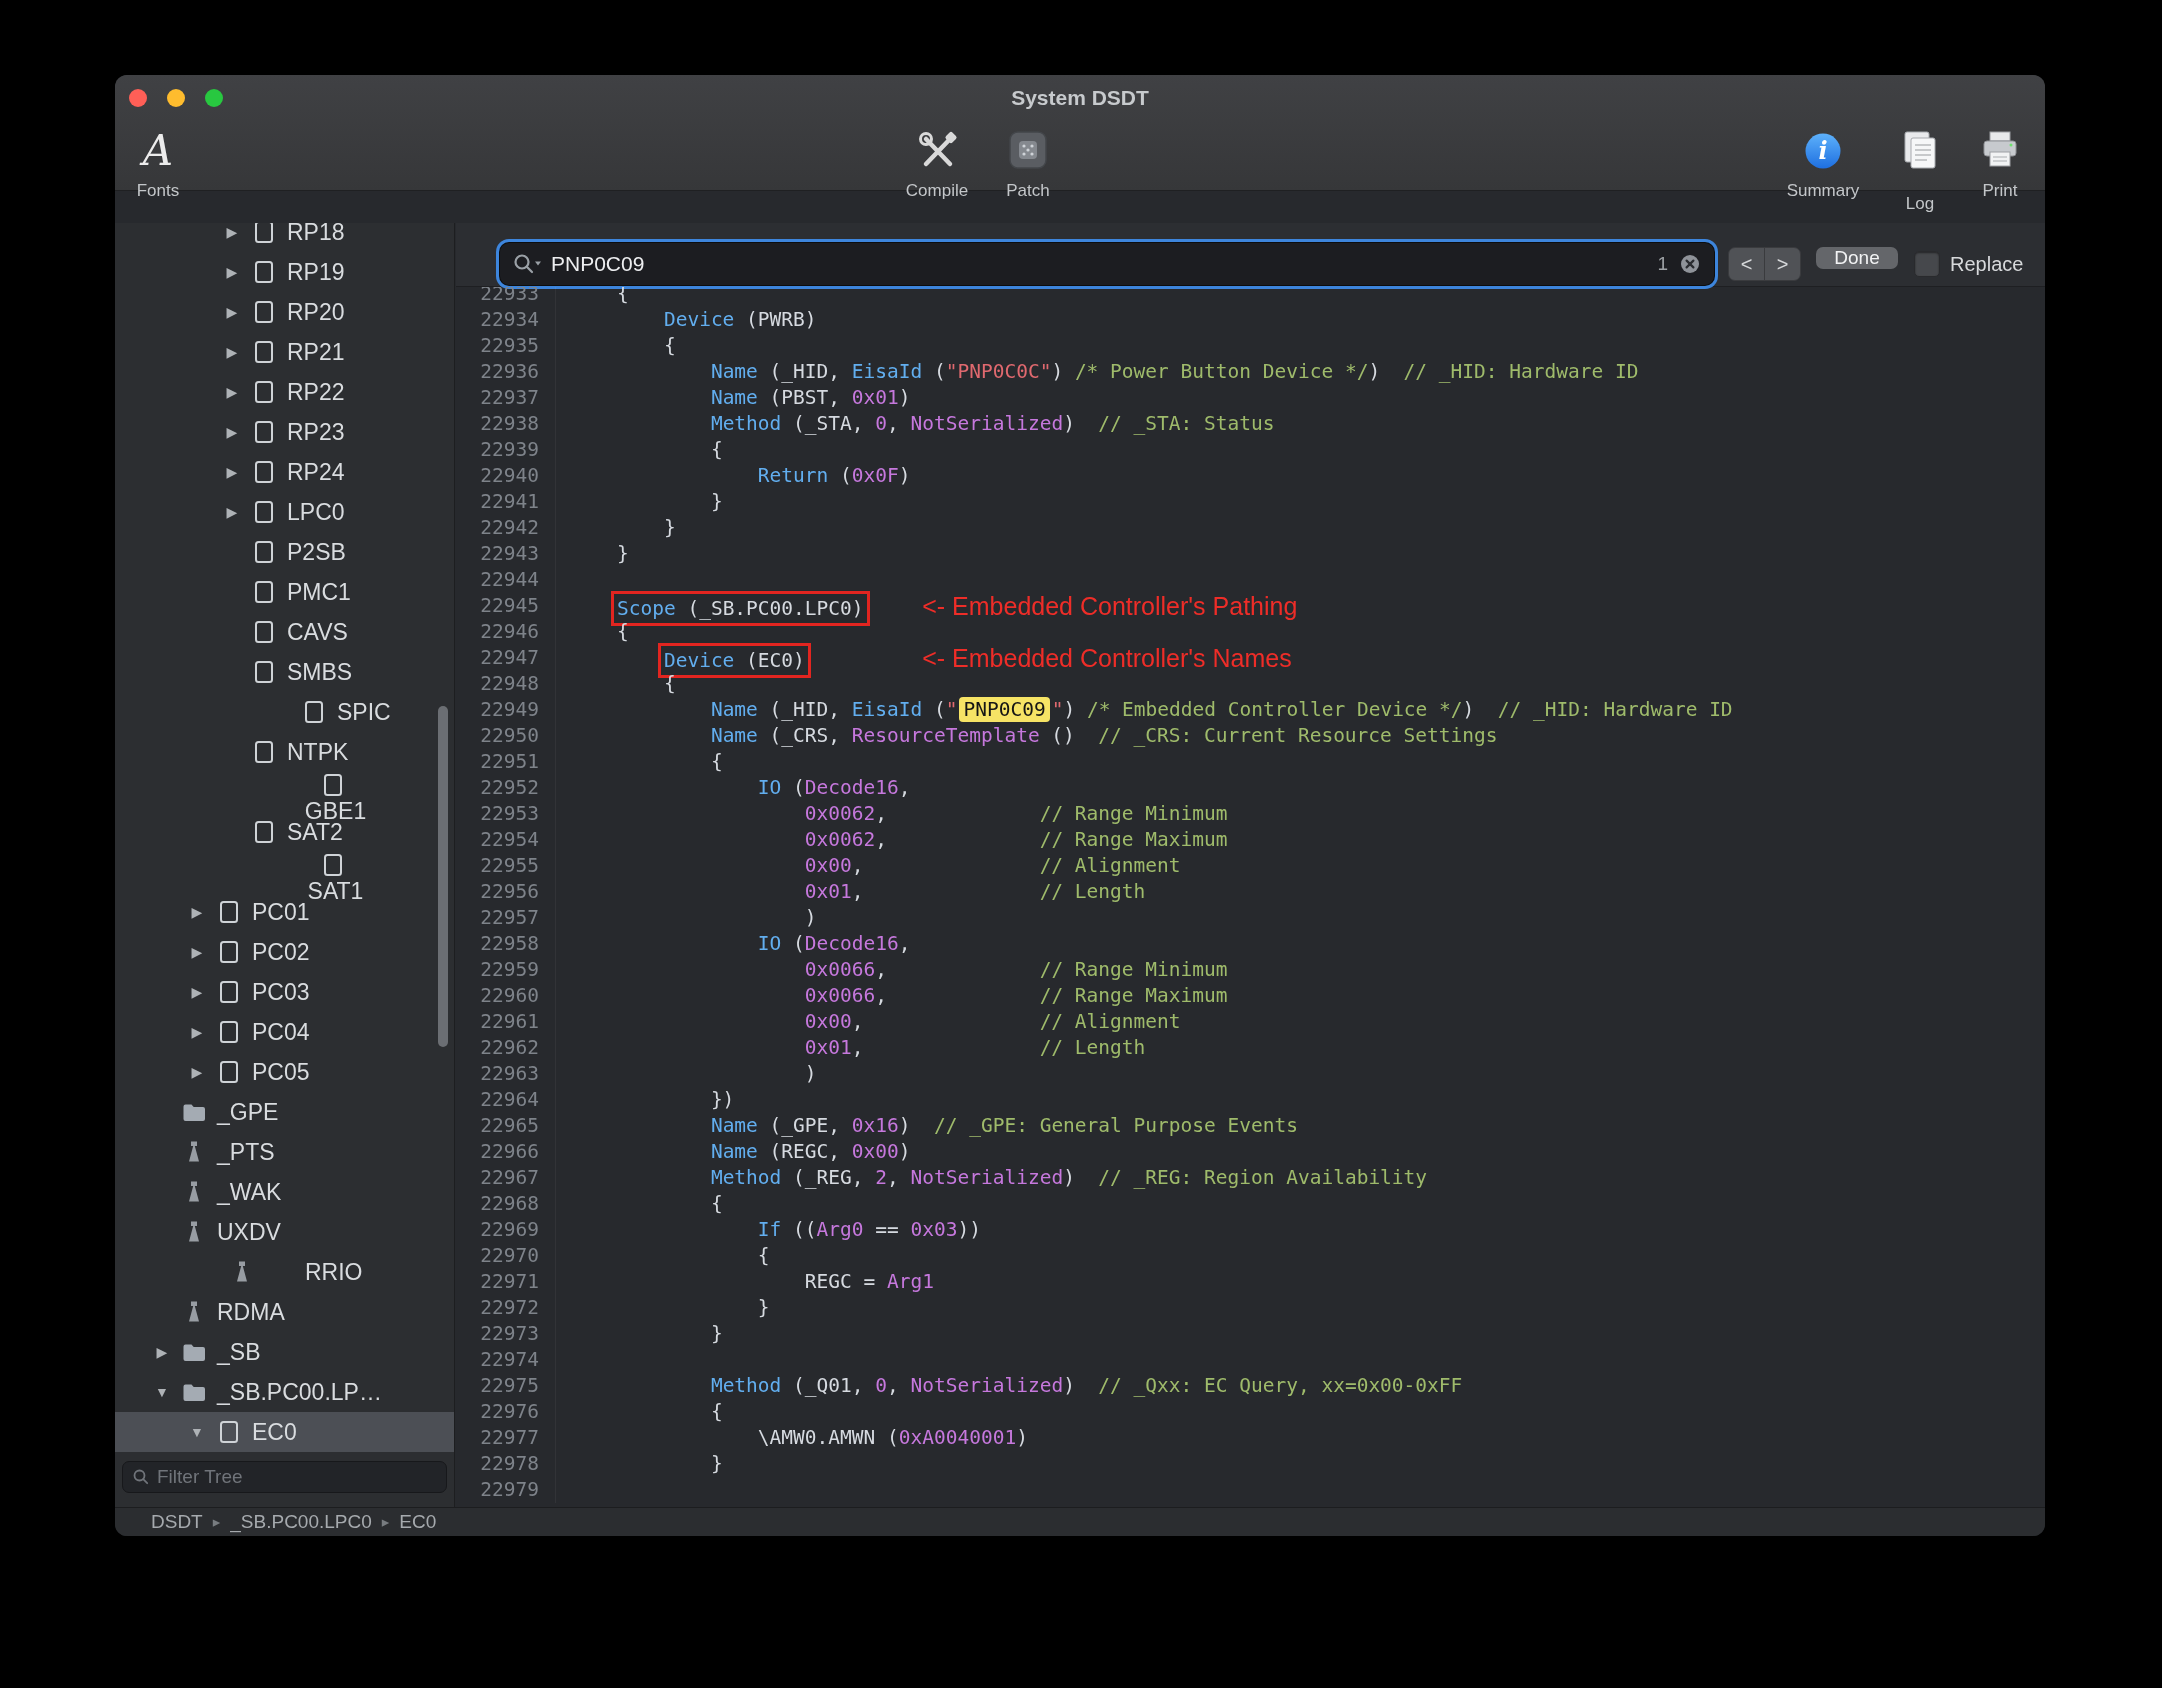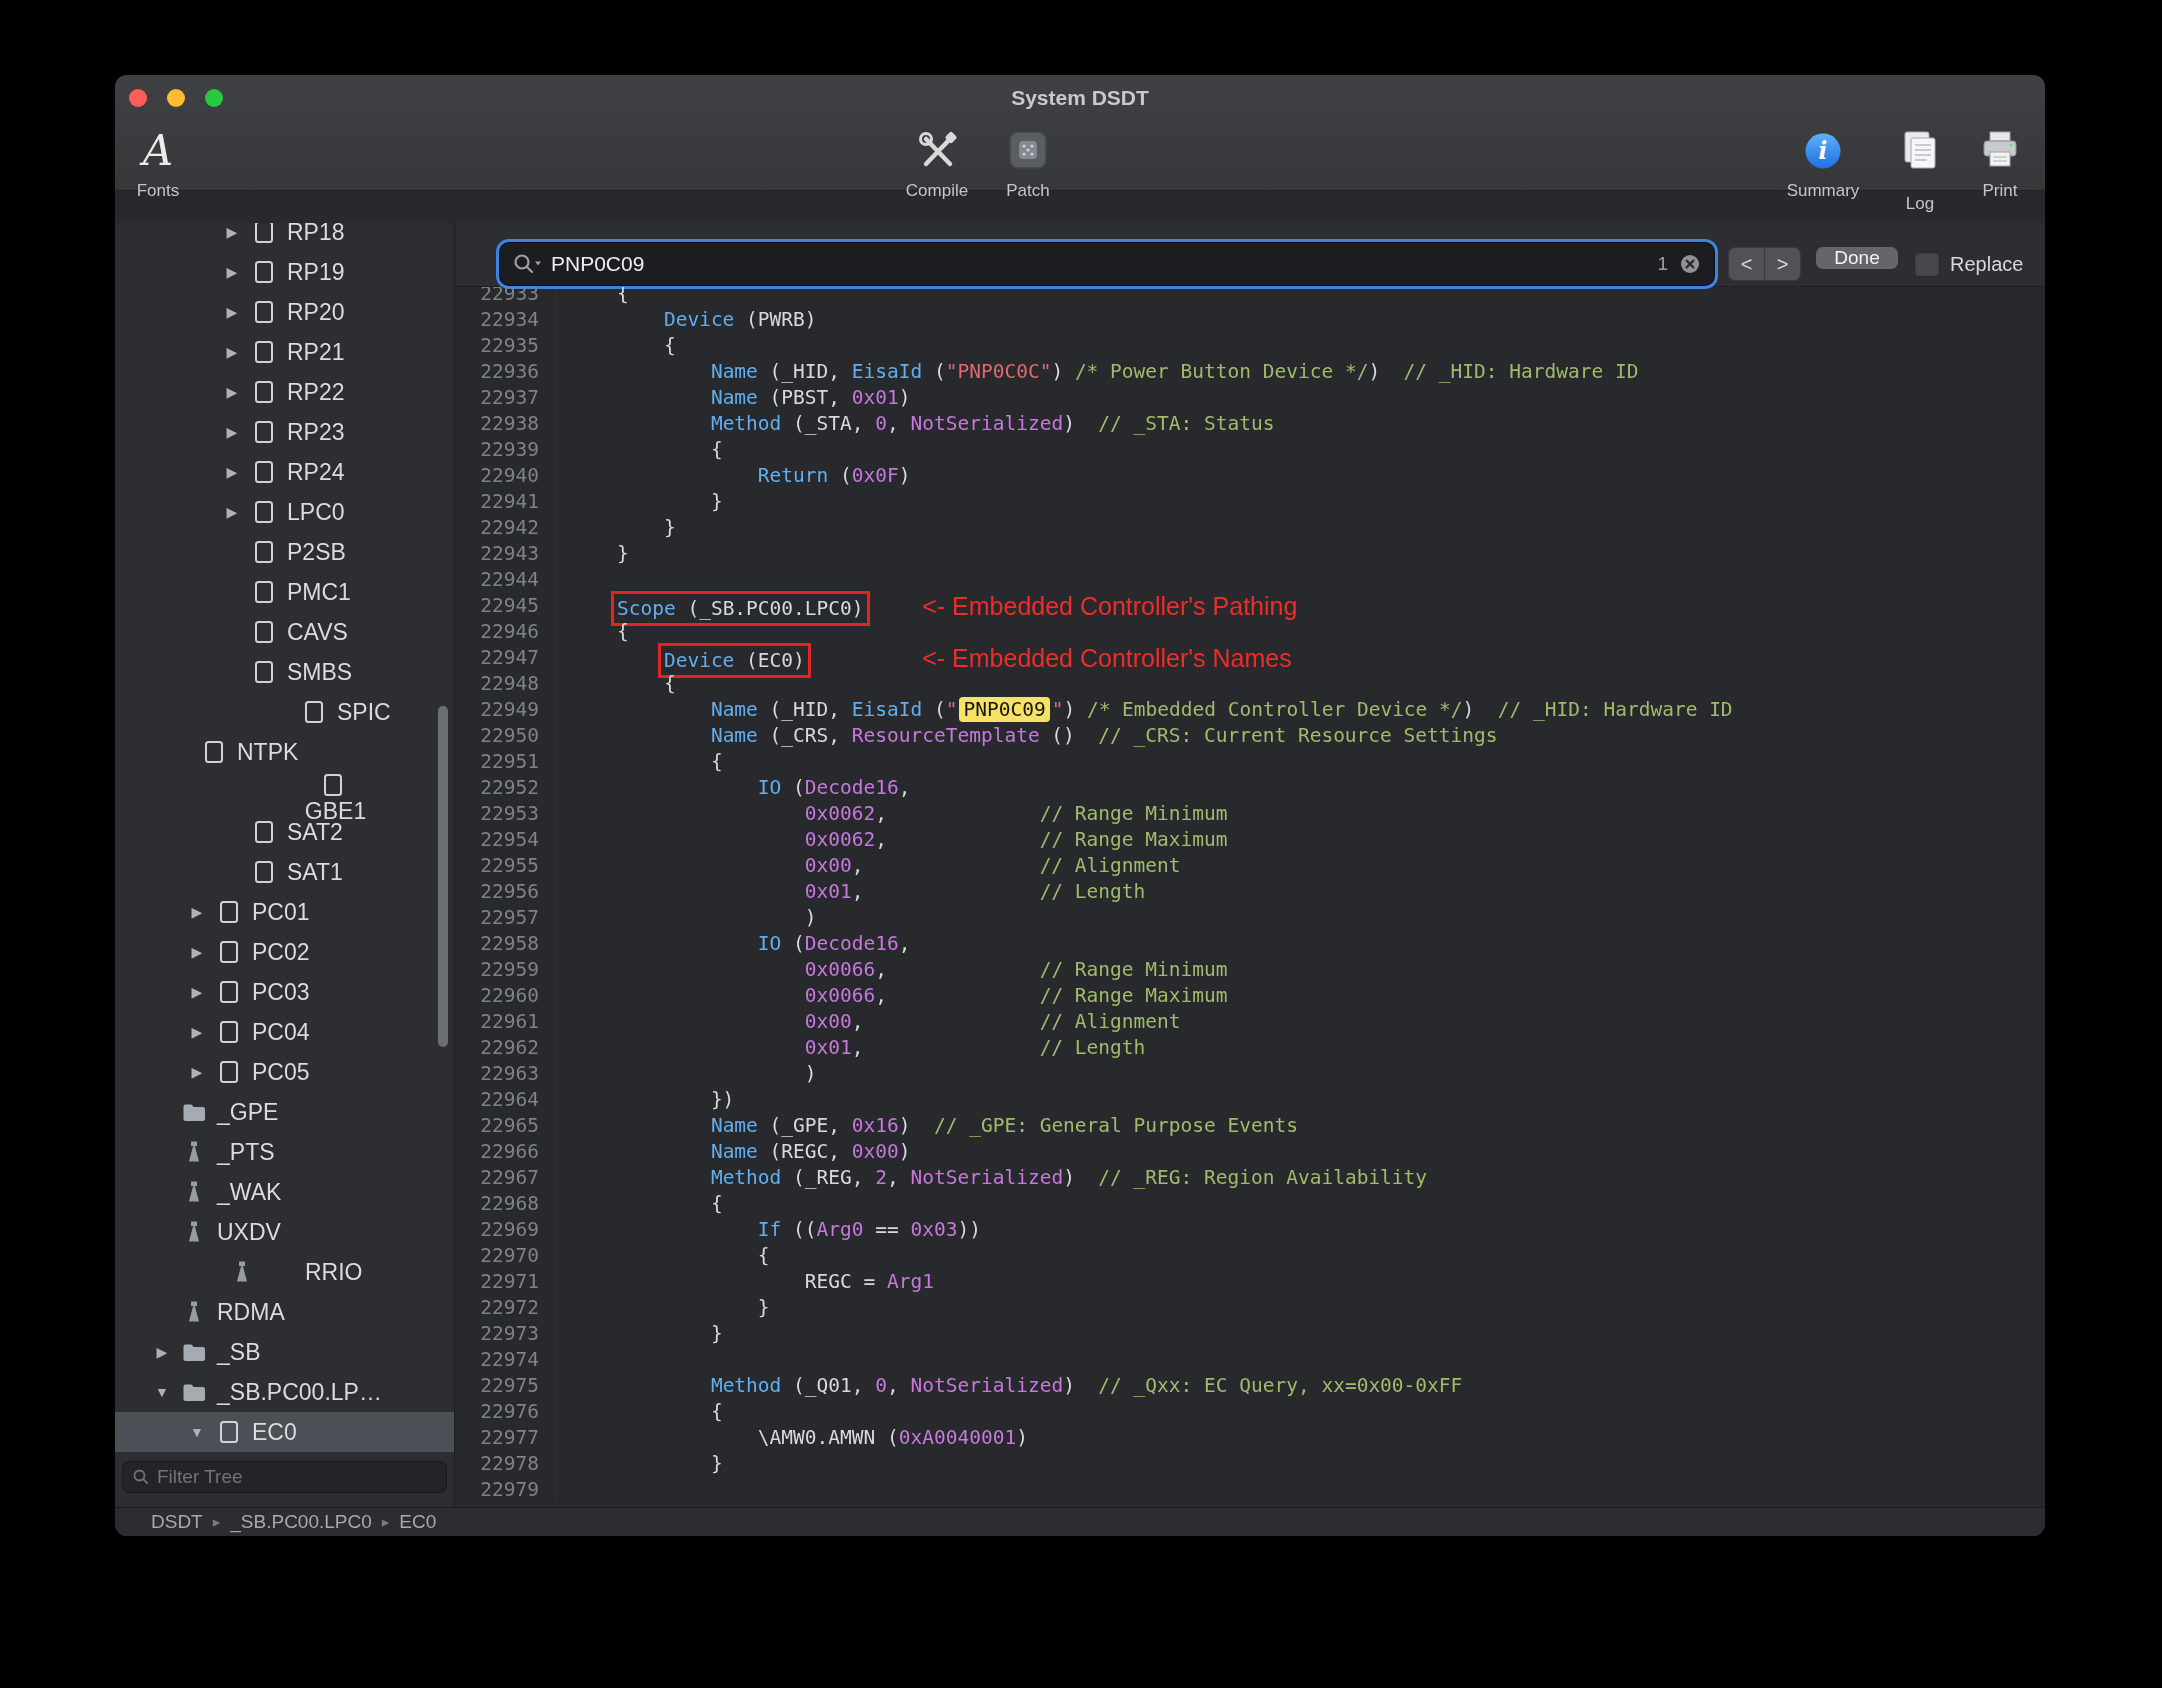--- a/index.html
+++ b/index.html
@@ -300,21 +300,21 @@
         </div>
         <div class="tree-row" style="padding-left: 108px; margin-left: 44px;">
           <span class="tw"></span>
           <span class="ticon">
             <svg width="22" height="26" viewBox="0 0 22 26">
               <rect x="3" y="3" width="16" height="20" rx="2.5" fill="none" stroke="#cfd3d7" stroke-width="2"></rect>
             </svg>
           </span>
           <span class="tlabel">SPIC</span>
         </div>
-        <div class="tree-row" style="padding-left: 52px;">
+        <div class="tree-row" style="padding-left: 102px;">
           <span class="tw"></span>
           <span class="ticon">
             <svg width="22" height="26" viewBox="0 0 22 26">
               <rect x="3" y="3" width="16" height="20" rx="2.5" fill="none" stroke="#cfd3d7" stroke-width="2"></rect>
             </svg>
           </span>
           <span class="tlabel">NTPK</span>
         </div>
         <div class="tree-row" style="padding-left: 102px; flex-direction: column;">
           <span class="tw"></span>
@@ -327,21 +327,21 @@
         </div>
         <div class="tree-row" style="padding-left: 102px;">
           <span class="tw"></span>
           <span class="ticon">
             <svg width="22" height="26" viewBox="0 0 22 26">
               <rect x="3" y="3" width="16" height="20" rx="2.5" fill="none" stroke="#cfd3d7" stroke-width="2"></rect>
             </svg>
           </span>
           <span class="tlabel">SAT2</span>
         </div>
-        <div class="tree-row" style="padding-left: 102px;">
+        <div class="tree-row" style="padding-left: 102px; flex-direction: column;">
           <span class="tw"></span>
           <span class="ticon">
             <svg width="22" height="26" viewBox="0 0 22 26">
               <rect x="3" y="3" width="16" height="20" rx="2.5" fill="none" stroke="#cfd3d7" stroke-width="2"></rect>
             </svg>
           </span>
           <span class="tlabel">SAT1</span>
         </div>
         <div class="tree-row" style="padding-left: 67px;">
           <span class="tw">▶</span>

